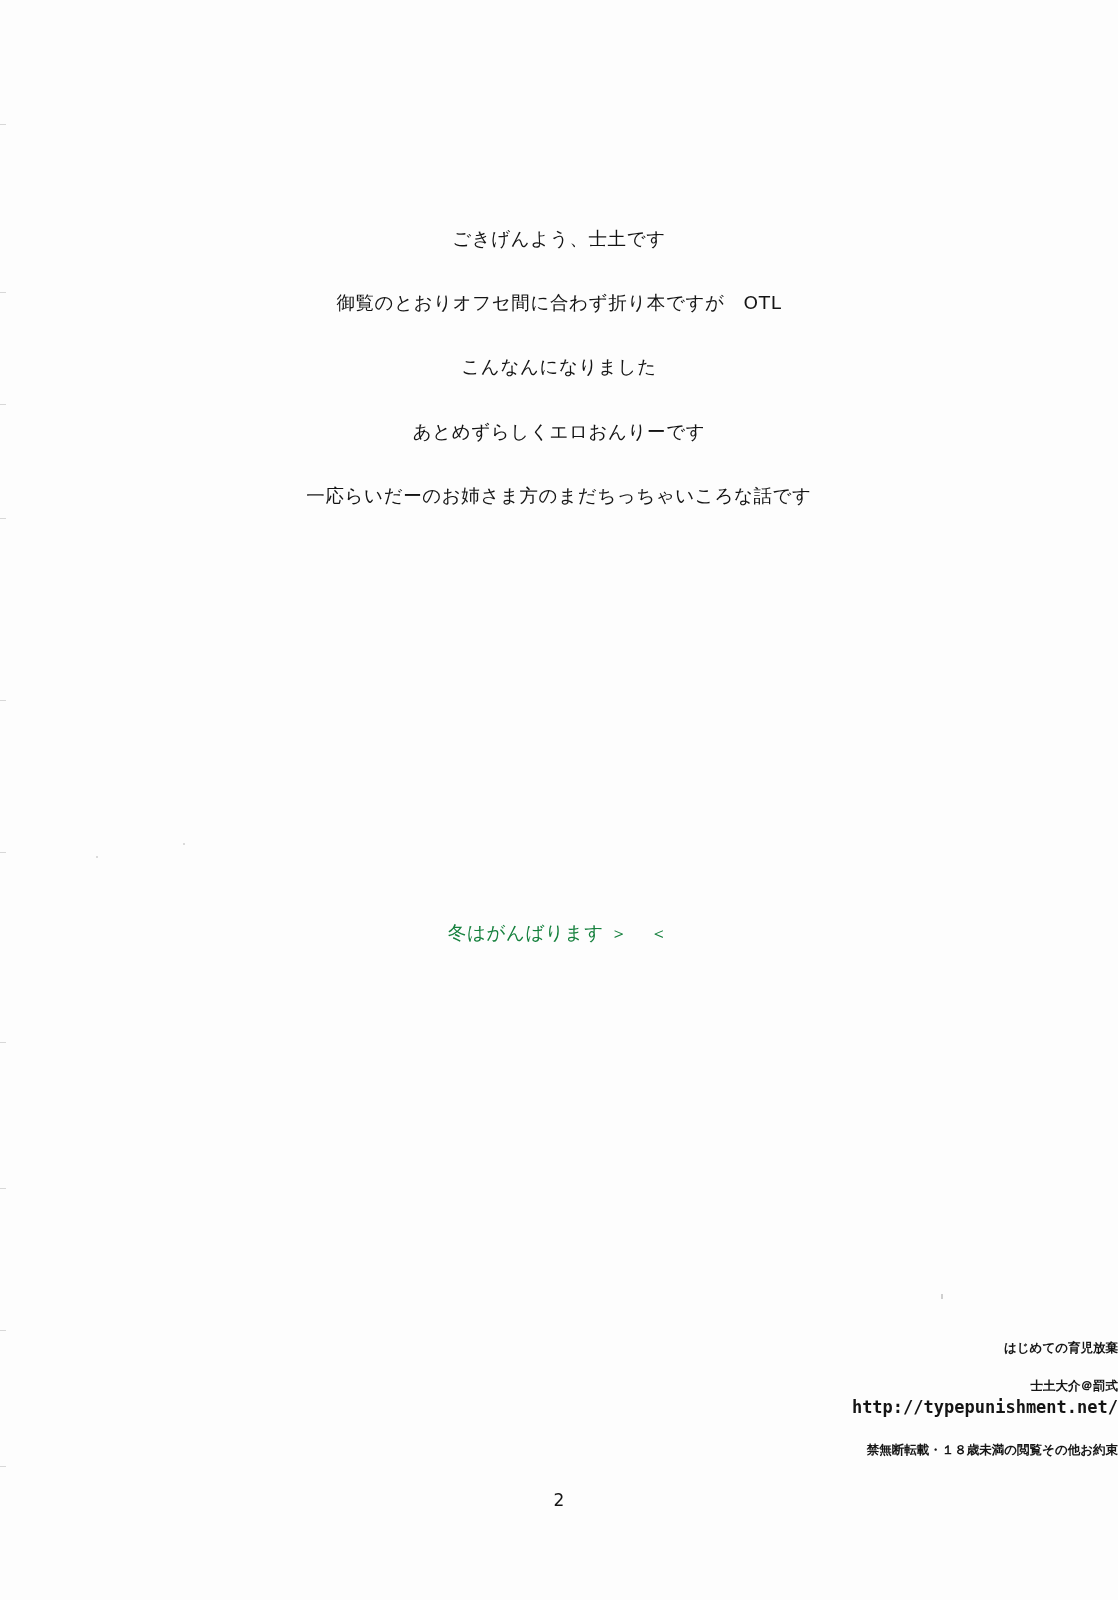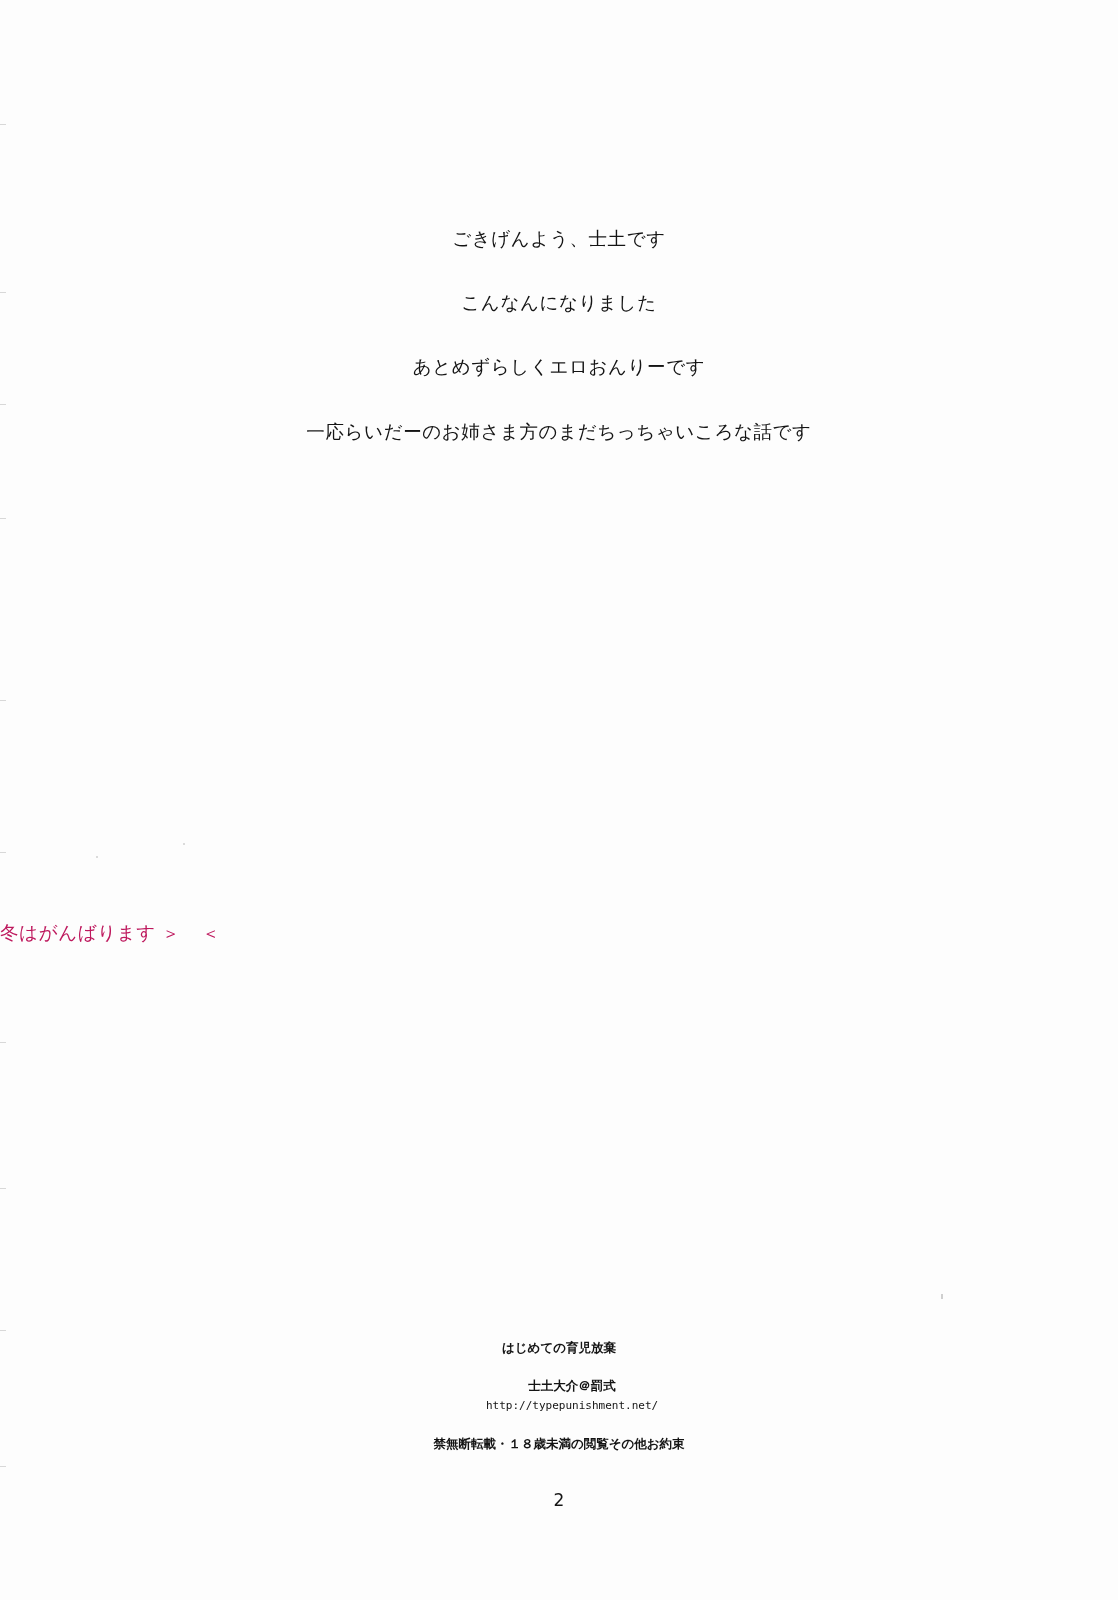--- a/index.html
+++ b/index.html
@@ -45,48 +45,50 @@
     font-weight: 400;
   }
   .afterword p.indent-otl {
     letter-spacing: 0.6px;
   }
   .closing {
     position: absolute;
     top: 920px;
     left: 0;
     right: 0;
+    text-align: center;
     font-size: 18.5px;
     letter-spacing: 0.6px;
-    color: #be185d;
+    color: #15803d;
     font-family: "DejaVu Sans", "Liberation Sans", sans-serif;
   }
   .closing .kao {
     letter-spacing: 3px;
     font-size: 17px;
   }
   .colophon {
     position: absolute;
     top: 1338px;
     left: 0;
     right: 0;
     text-align: center;
     font-size: 12.5px;
     font-weight: bold;
     line-height: 1.52;
     color: #141414;
     font-family: "DejaVu Sans", "Liberation Sans", sans-serif;
   }
   .colophon .mono {
     font-family: "DejaVu Sans Mono", "Liberation Mono", monospace;
-    font-weight: normal;
-    font-size: 11px;
+    font-weight: bold;
+    font-size: 17px;
   }
   .colophon .line {
     white-space: pre;
+    text-align: right;
   }
   .page-number {
     position: absolute;
     top: 1490px;
     left: 0;
     right: 0;
     text-align: center;
     font-size: 17px;
     color: #151515;
     font-family: "DejaVu Sans", "Liberation Sans", sans-serif;
@@ -112,20 +114,21 @@
   <div class="edge-mark" style="top:1188px;"></div>
   <div class="edge-mark" style="top:1330px;"></div>
   <div class="edge-mark" style="top:1466px;"></div>
 
   <div class="speck" style="left:96px; top:856px; width:2px; height:2px;"></div>
   <div class="speck" style="left:183px; top:843px; width:2px; height:2px;"></div>
   <div class="speck" style="left:941px; top:1294px; width:2px; height:5px; border-radius:0;"></div>
 
   <div class="afterword">
     <p>ごきげんよう、士土です</p>
+    <p class="indent-otl">御覧のとおりオフセ間に合わず折り本ですが　OTL</p>
     <p>こんなんになりました</p>
     <p>あとめずらしくエロおんりーです</p>
     <p>一応らいだーのお姉さま方のまだちっちゃいころな話です</p>
   </div>
 
   <div class="closing">
     <span>冬はがんばります</span>
     <span class="kao">＞　＜</span>
   </div>
 

